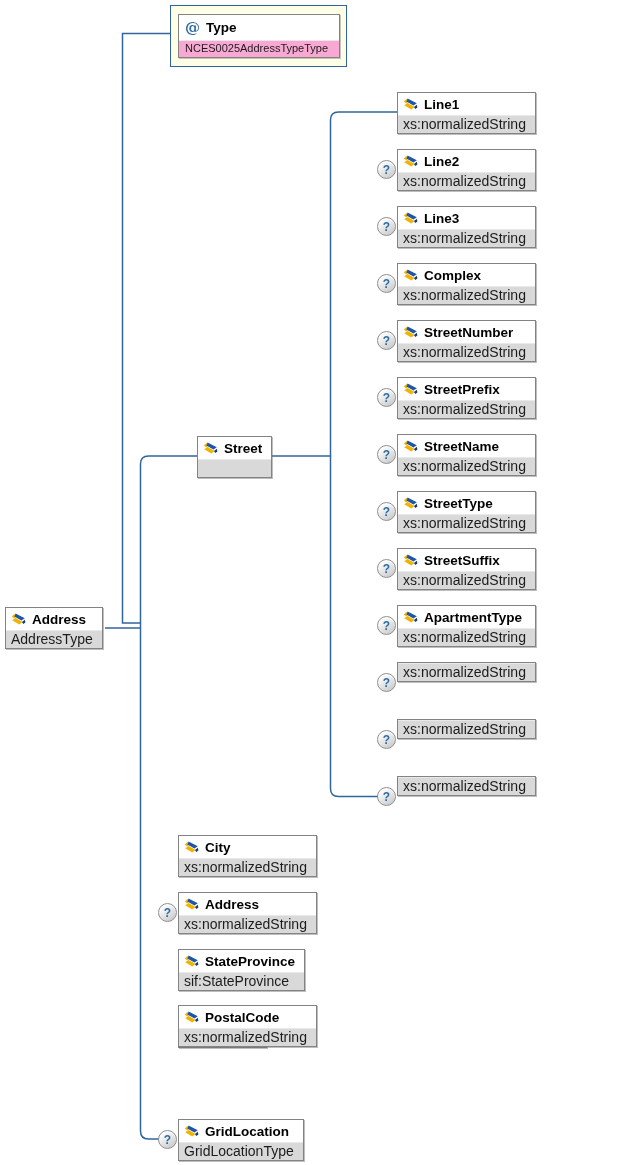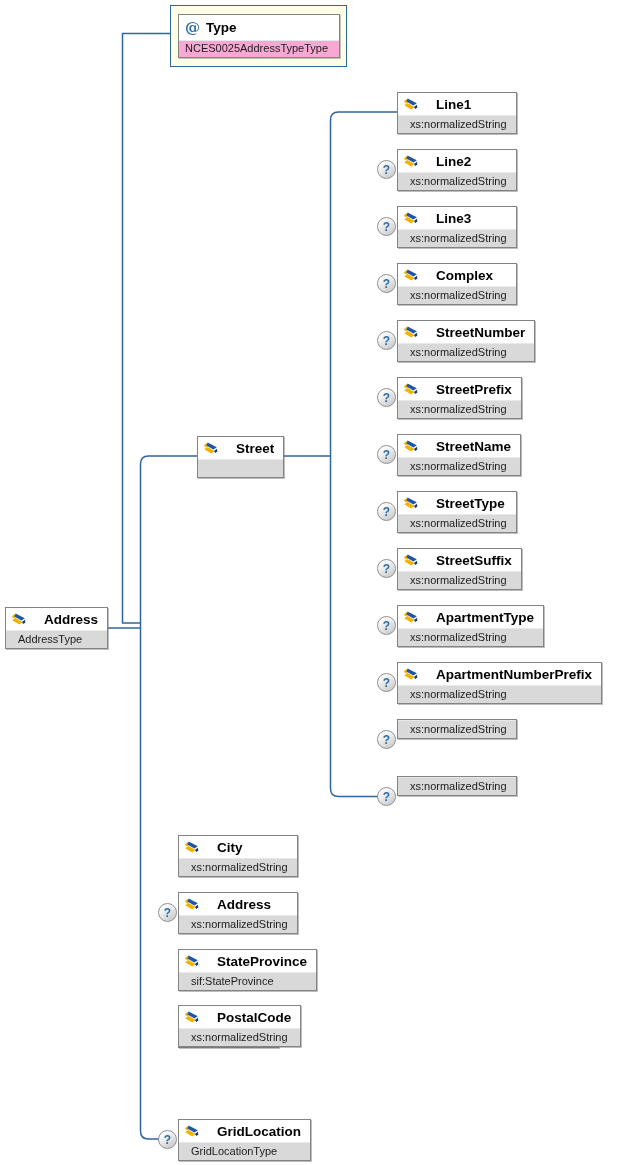--- a/index.html
+++ b/index.html
@@ -7,27 +7,27 @@
     width:643px;height:1165px;position:relative;background:#fff;
     font-family:"Liberation Sans", sans-serif;overflow:hidden;
   }
   #connectors{position:absolute;left:0;top:0;z-index:1;}
   .ebox{
     position:absolute;z-index:2;display:inline-block;white-space:nowrap;
     border:1px solid #838383;background:#fff;
     box-shadow:1px 1px 0 rgba(110,110,110,.45);
   }
   .ebox-title{
-    height:22px;display:flex;align-items:center;gap:18px;
+    height:22px;display:flex;align-items:center;gap:6px;
     padding:0 9px 0 5px;background:#fff;
     font-weight:bold;font-size:13.5px;color:#000;
   }
   .ebox-type{
     height:16px;line-height:16px;background:#d9d9d9;
-    font-size:11px;color:#1c1c1c;padding:0 9px 1px 12px;
+    font-size:14px;color:#1c1c1c;padding:0 9px 1px 5px;
     border-top:1px solid #e9e9e9;
   }
   .el-icon{display:inline-flex;width:15px;height:12px;flex:0 0 15px;}
   .opt{
     position:absolute;z-index:3;width:17px;height:17px;border-radius:50%;
     border:1px solid #8f8f8f;
     background:linear-gradient(145deg,#ffffff 15%,#c7c7c7 95%);
     color:#2d6ca2;font-weight:bold;font-size:12px;
     display:flex;align-items:center;justify-content:center;
     box-shadow:inset 0 1px 1px #fff;
@@ -288,31 +288,20 @@
       </span>
     <span>ApartmentType</span>
   </div>
   <div class="ebox-type">xs:normalizedString</div>
 </div>
 
 <div class="opt" style="left:377px;top:673px">
     <span>?</span>
   </div>
 <div class="ebox" style="left:397px;top:662px">
-  <div class="ebox-title">
-    <span class="el-icon">
-        <svg width="15" height="12" viewBox="0 0 15 12">
-          <polygon points="0.8,3.4 3.4,1.1 5.8,3.2 3.2,5.4" fill="#f0b400"></polygon>
-          <polygon points="4.6,0.6 13.8,5.2 10.4,7.5 3.4,3.4" fill="#1f55a8"></polygon>
-          <polygon points="1.2,7.2 4.6,4.9 11.6,8.9 8.2,11.4" fill="#f0b400"></polygon>
-          <polygon points="11,9 13.8,6.7 14.4,9.6 12.2,11" fill="#123c7a"></polygon>
-        </svg>
-      </span>
-    <span>ApartmentNumberPrefix</span>
-  </div>
   <div class="ebox-type">xs:normalizedString</div>
 </div>
 
 <div class="opt" style="left:377px;top:730px">
     <span>?</span>
   </div>
 <div class="ebox" style="left:397px;top:719px">
   <div class="ebox-type">xs:normalizedString</div>
 </div>
 

